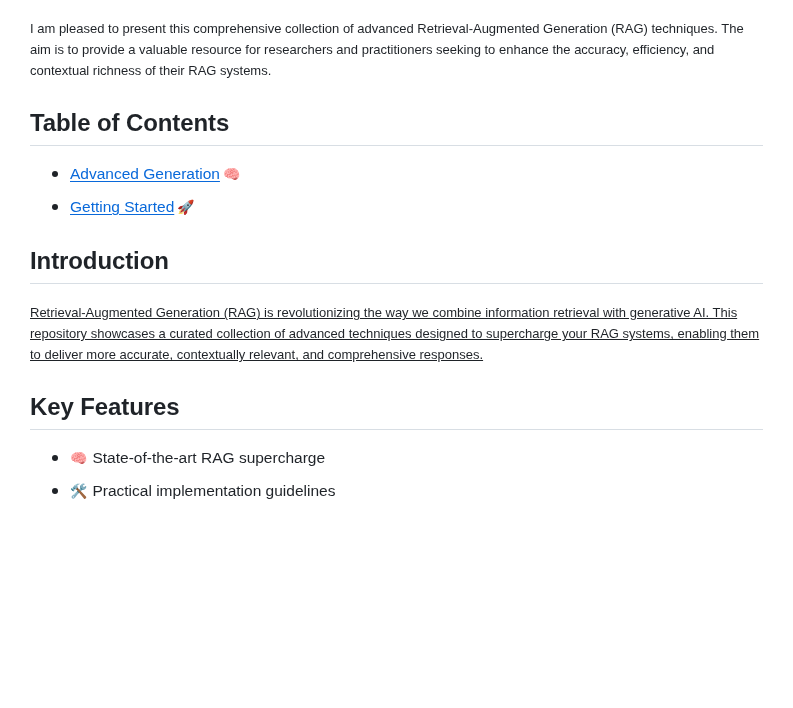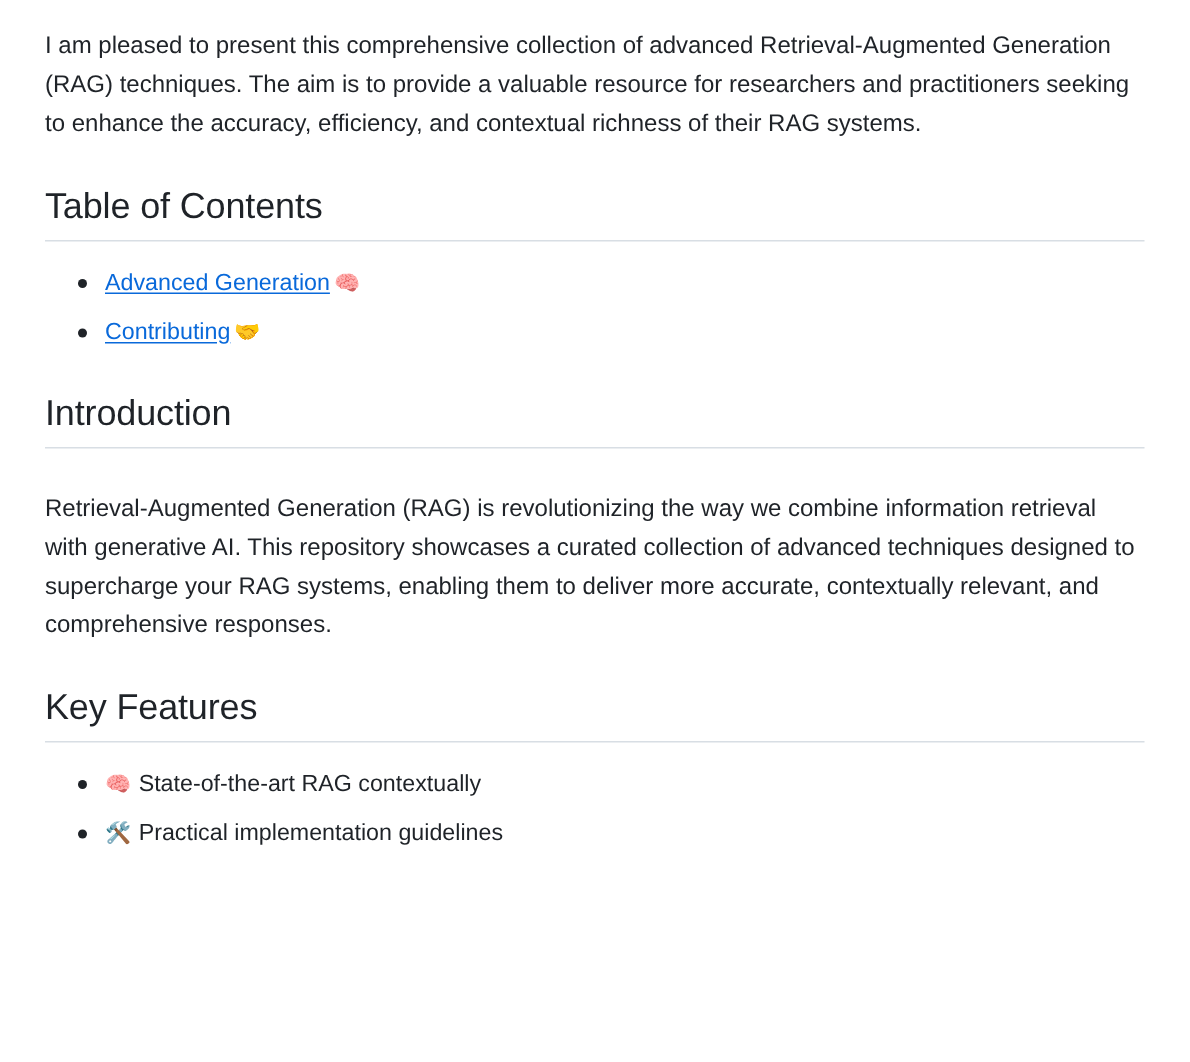--- a/index.html
+++ b/index.html
@@ -13,29 +13,29 @@
     font-family: "Liberation Sans", sans-serif;
     color: #1f2328;
     overflow: hidden;
   }
   .page {
     padding: 18px 30px 0 30px;
     box-sizing: border-box;
     width: 793px;
   }
   p.intro, p.body-text {
-    font-size: 16px;
+    font-size: 13px;
     line-height: 1.62;
     color: #1f2328;
     margin: 0 0 10px 0;
     max-width: 740px;
   }
   h2.section-heading {
     font-size: 24px;
-    font-weight: 400;
+    font-weight: 700;
     letter-spacing: -0.1px;
     color: #1f2328;
     margin: 28px 0 0 0;
     padding-bottom: 8px;
     border-bottom: 1px solid #d8dee4;
   }
   ul.doc-list {
     list-style: none;
     margin: 16px 0 0 0;
     padding: 0 0 0 22px;
@@ -66,50 +66,50 @@
   .emoji {
     font-family: "DejaVu Sans", sans-serif;
     font-size: 14px;
     margin-left: 3px;
   }
   .feat-emoji {
     font-family: "DejaVu Sans", sans-serif;
     font-size: 14px;
     margin-right: 5px;
   }
-  .para-block { margin-top: 28px; }
+  .para-block { margin-top: 18px; text-decoration: underline; }
 </style>
 </head>
 <body>
 
 <div class="page">
 
   <p class="intro">I am pleased to present this comprehensive collection of advanced Retrieval-Augmented Generation (RAG) techniques. The aim is to provide a valuable resource for researchers and practitioners seeking to enhance the accuracy, efficiency, and contextual richness of their RAG systems.</p>
 
   <h2 class="section-heading">Table of Contents</h2>
 
   <ul class="doc-list">
     <li>
       <a class="toc-link" href="#">Advanced Generation</a><span class="emoji">🧠</span>
     </li>
     <li>
-      <a class="toc-link" href="#">Contributing</a><span class="emoji">🤝</span>
+      <a class="toc-link" href="#">Getting Started</a><span class="emoji">🚀</span>
     </li>
   </ul>
 
   <h2 class="section-heading">Introduction</h2>
   <div class="para-block">
     <p class="body-text">Retrieval-Augmented Generation (RAG) is revolutionizing the way we combine information retrieval with generative AI. This repository showcases a curated collection of advanced techniques designed to supercharge your RAG systems, enabling them to deliver more accurate, contextually relevant, and comprehensive responses.</p>
   </div>
 
   <h2 class="section-heading">Key Features</h2>
 
   <ul class="doc-list">
     <li>
-      <span class="feat-emoji">🧠</span><span>State-of-the-art RAG contextually</span>
+      <span class="feat-emoji">🧠</span><span>State-of-the-art RAG supercharge</span>
     </li>
     <li>
       <span class="feat-emoji">🛠️</span><span>Practical implementation guidelines</span>
     </li>
 
   </ul>
 
 </div>
 
 </body></html>

